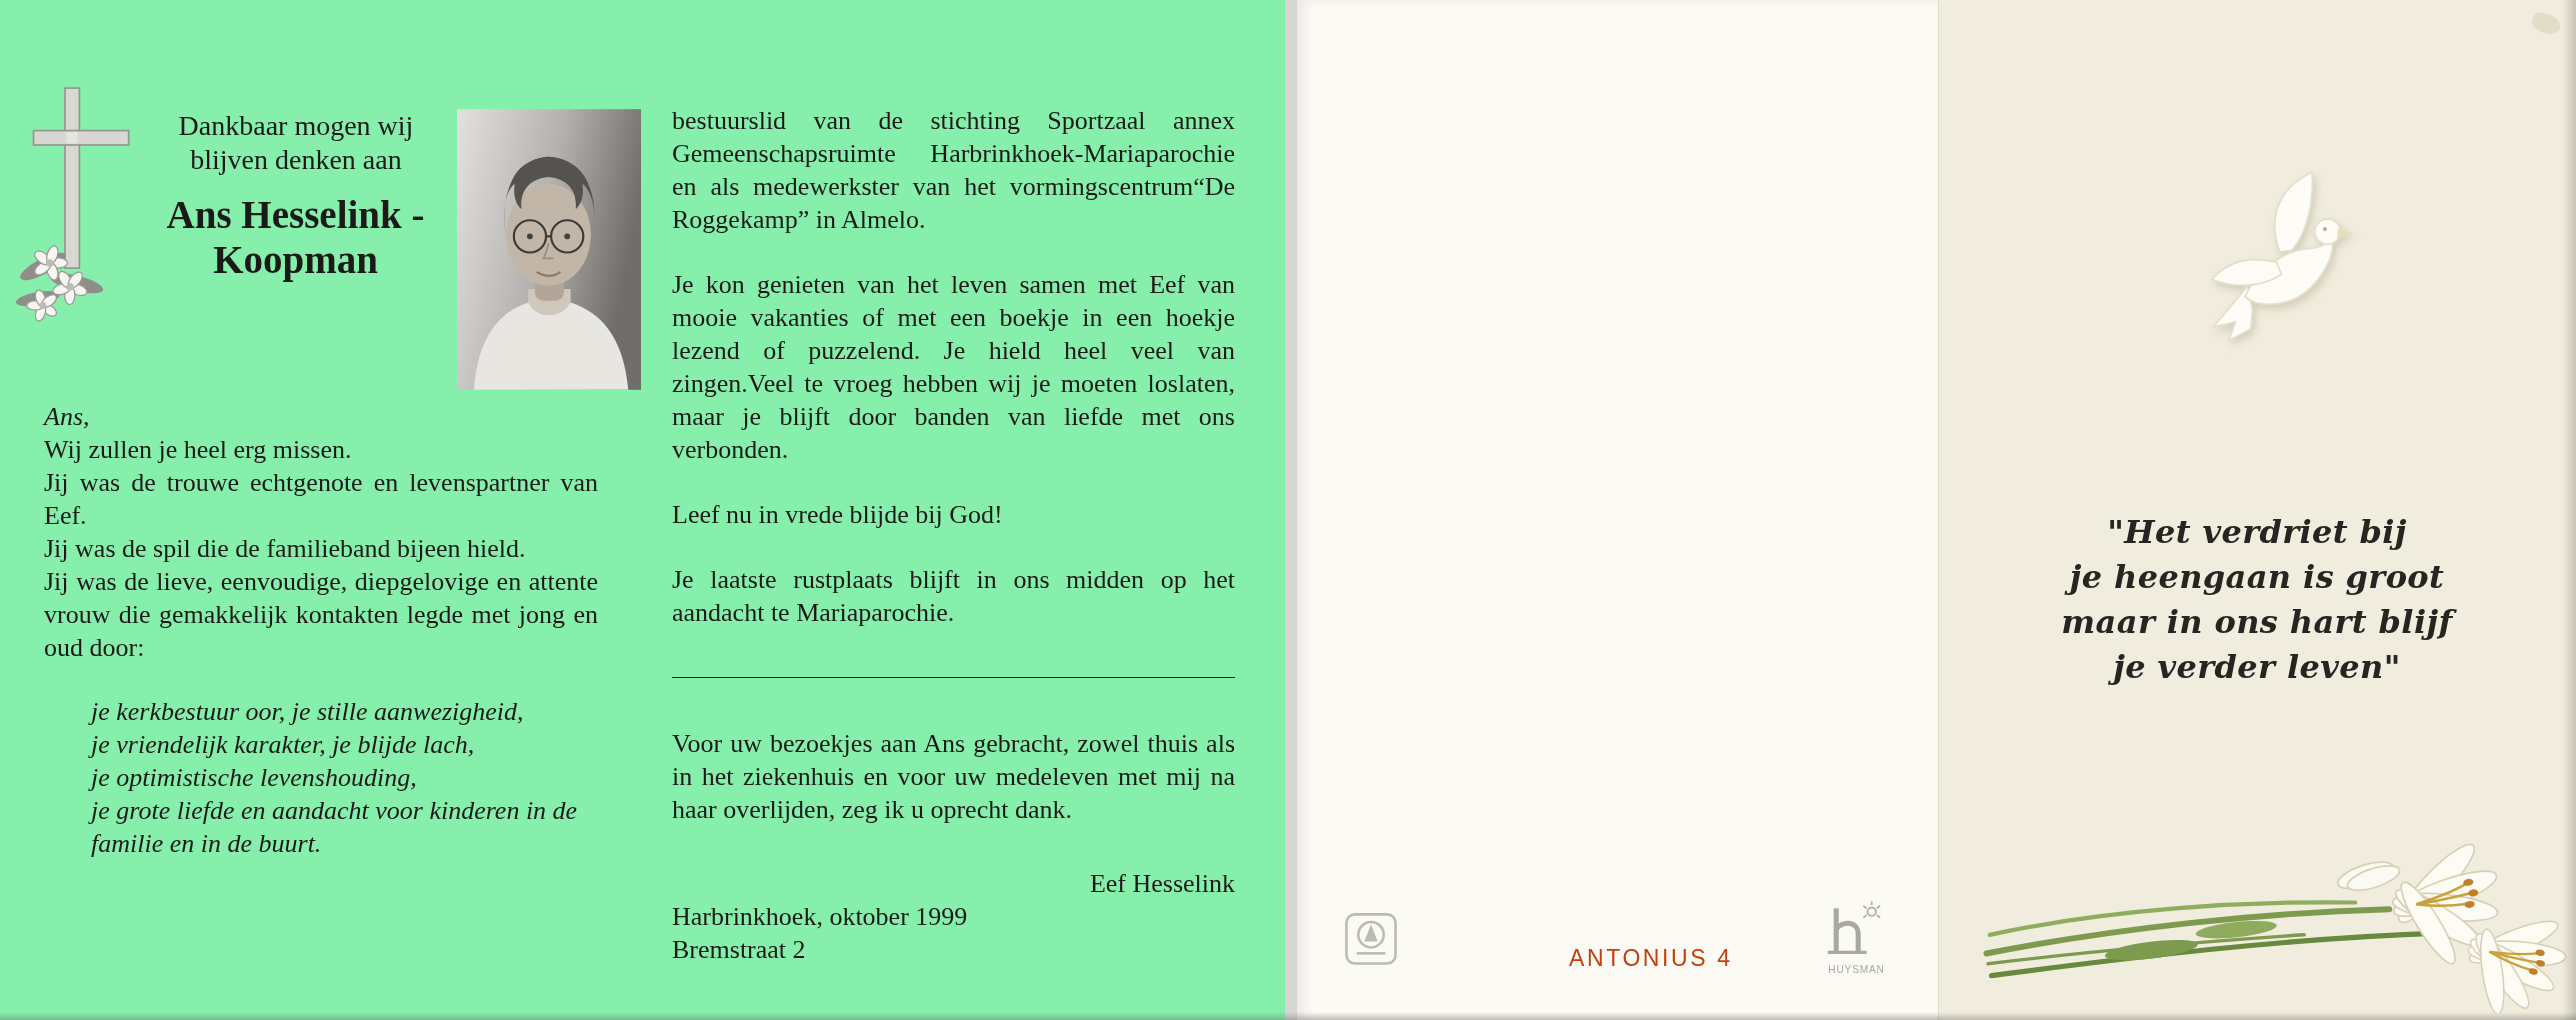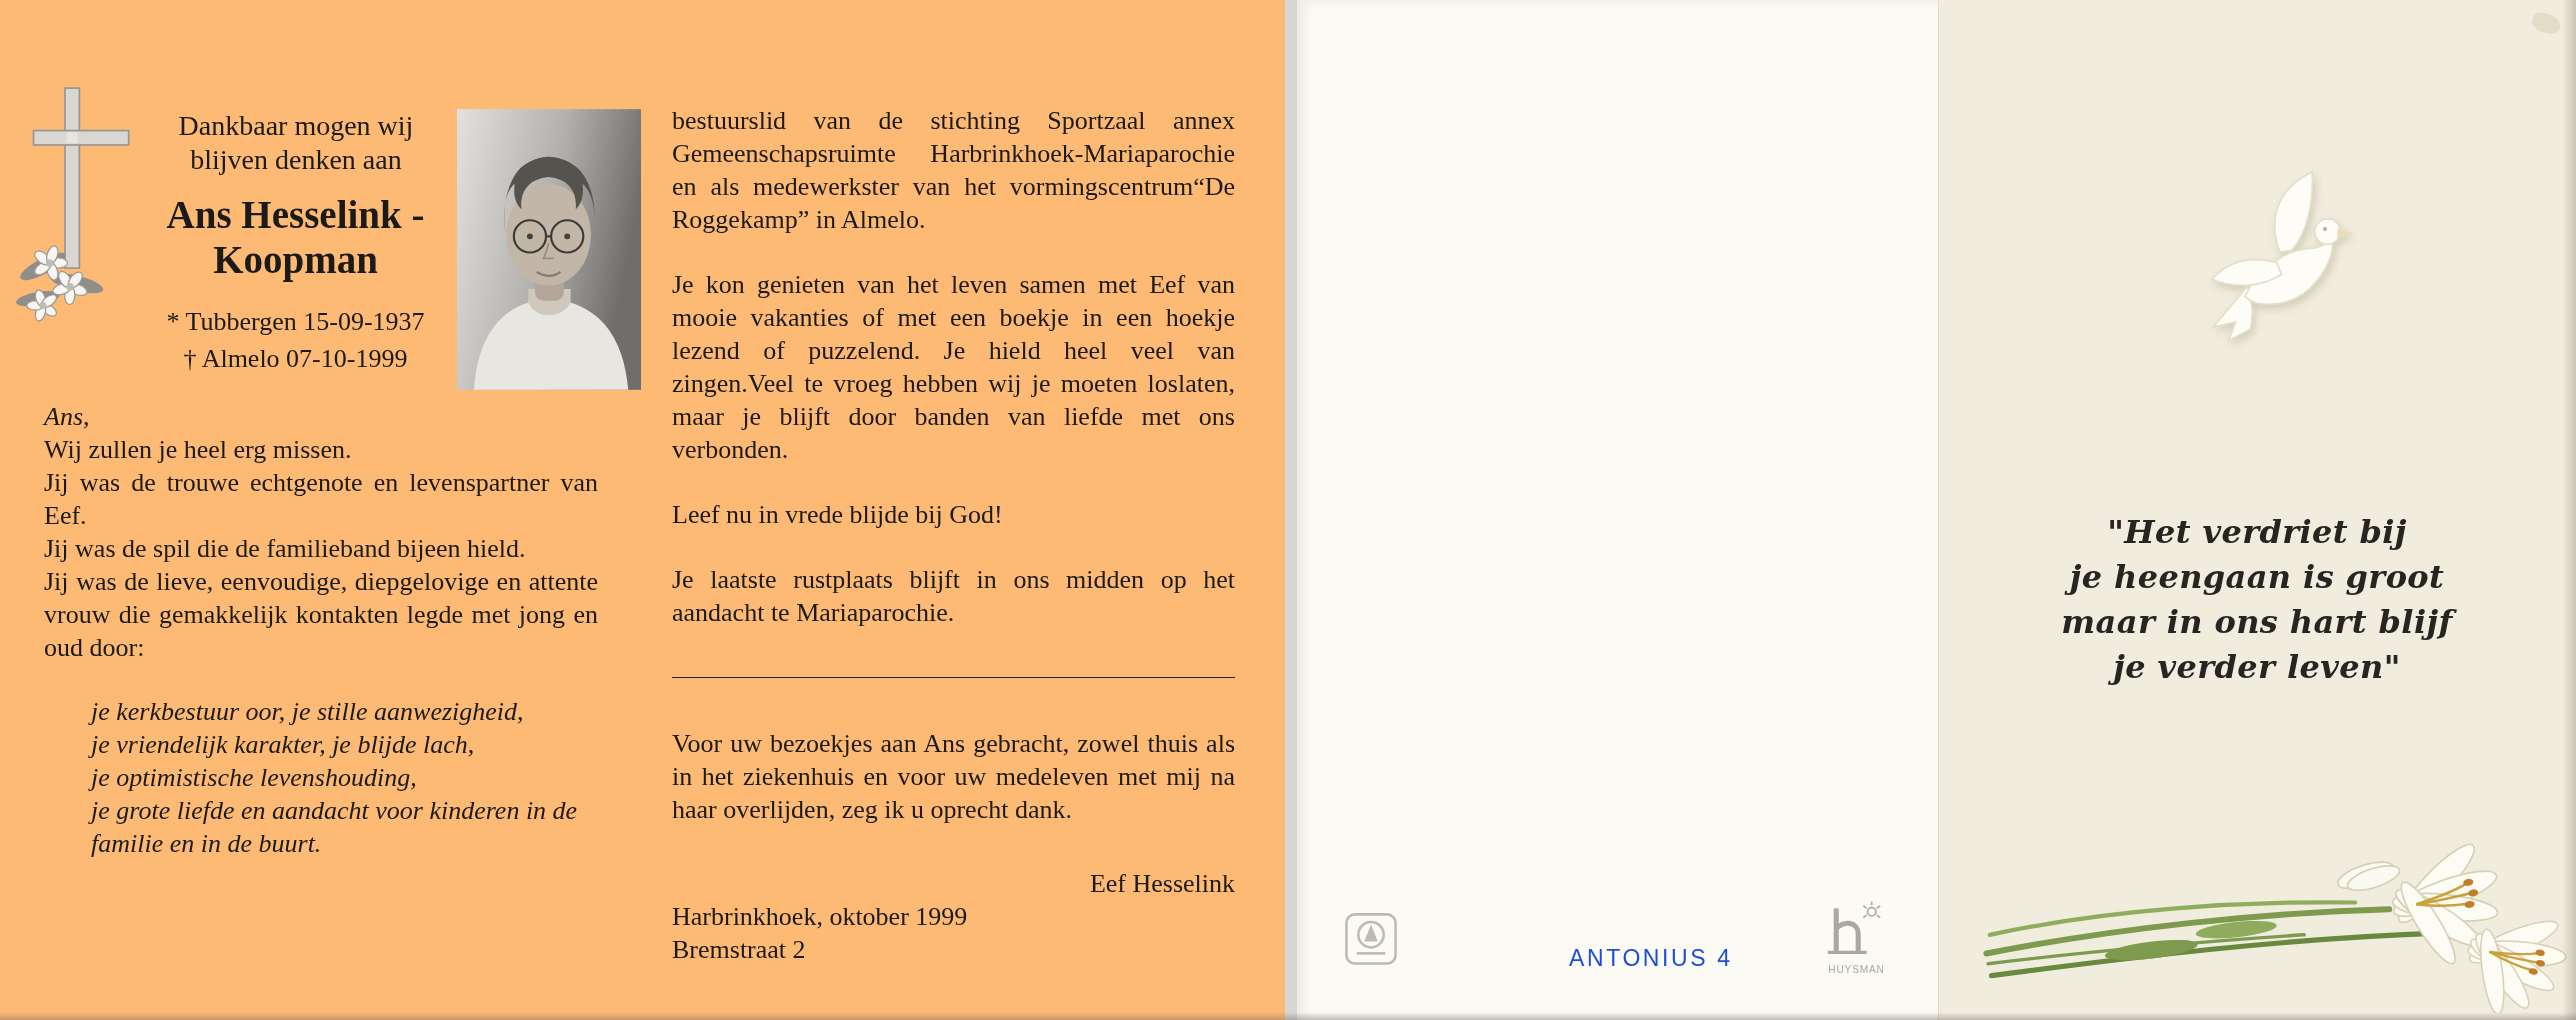--- a/index.html
+++ b/index.html
@@ -8,21 +8,21 @@
     width: 2576px; height: 1020px;
     background: #d8d6d2;
     font-family: "Liberation Serif", "DejaVu Serif", serif;
     color: #1b1a18;
   }
   .scan { position: relative; width: 2576px; height: 1020px; overflow: hidden; background: #d8d6d2; }
 
   
   .page-left {
     position: absolute; left: 0; top: 0; width: 1285px; height: 1020px;
-    background: #fdba74;
+    background: #86efac;
   }
   
   .page-right {
     position: absolute; left: 1297px; top: 0; width: 1279px; height: 1020px;
     background: #fbfaf4;
     box-shadow: inset 6.8px 0 12px rgba(0,0,0,0.07);
   }
   .panel-cream {
     position: absolute; left: 641px; top: 0; width: 638px; height: 1020px;
     background: #f1edde;
@@ -72,21 +72,21 @@
   .it { font-style: italic; }
   .qualities { margin: 31px 0 31px 0; padding-left: 47px; font-style: italic; }
   .rule { border: none; border-top: 1.7px solid #211f1c; margin: 48px 0 49px 0; width: 100%; }
   .sig { text-align: right !important; margin-top: 41px !important; }
 
   
   .press-logo { position: absolute; left: 1343px; top: 911px; }
   .antonius {
     position: absolute; left: 1569px; top: 945px;
     font-family: "Liberation Sans", sans-serif; font-size: 23px;
-    letter-spacing: 2.6px; color: #1d4ed8;
+    letter-spacing: 2.6px; color: #c2410c;
   }
   .huysman { position: absolute; left: 1821px; top: 898px; }
 
   
   .dove { position: absolute; left: 2198px; top: 160px; }
   .quote {
     position: absolute; left: 2036px; top: 510px; width: 442px;
     text-align: center; font-style: italic; font-weight: 600;
     font-family: "DejaVu Serif", serif;
     font-size: 32px; line-height: 45px; color: #262522; letter-spacing: 0.4px;
@@ -150,24 +150,20 @@
     <div class="intro">
       <div>Dankbaar mogen wij</div>
       <div>blijven denken aan</div>
     </div>
 
     <div class="name">
       <div>Ans Hesselink -</div>
       <div>Koopman</div>
     </div>
 
-    <div class="dates">
-      <div>* Tubbergen 15-09-1937</div>
-      <div>† Almelo 07-10-1999</div>
-    </div>
 
     <div class="photo">
       <svg width="184" height="281" viewBox="0 0 217 331">
         <defs>
           <linearGradient id="pbg" x1="0" y1="0" x2="1" y2="0.3">
             <stop offset="0" stop-color="#e2e1de"></stop>
             <stop offset="0.55" stop-color="#b2b1ae"></stop>
             <stop offset="1" stop-color="#6f6e6c"></stop>
           </linearGradient>
         </defs>

